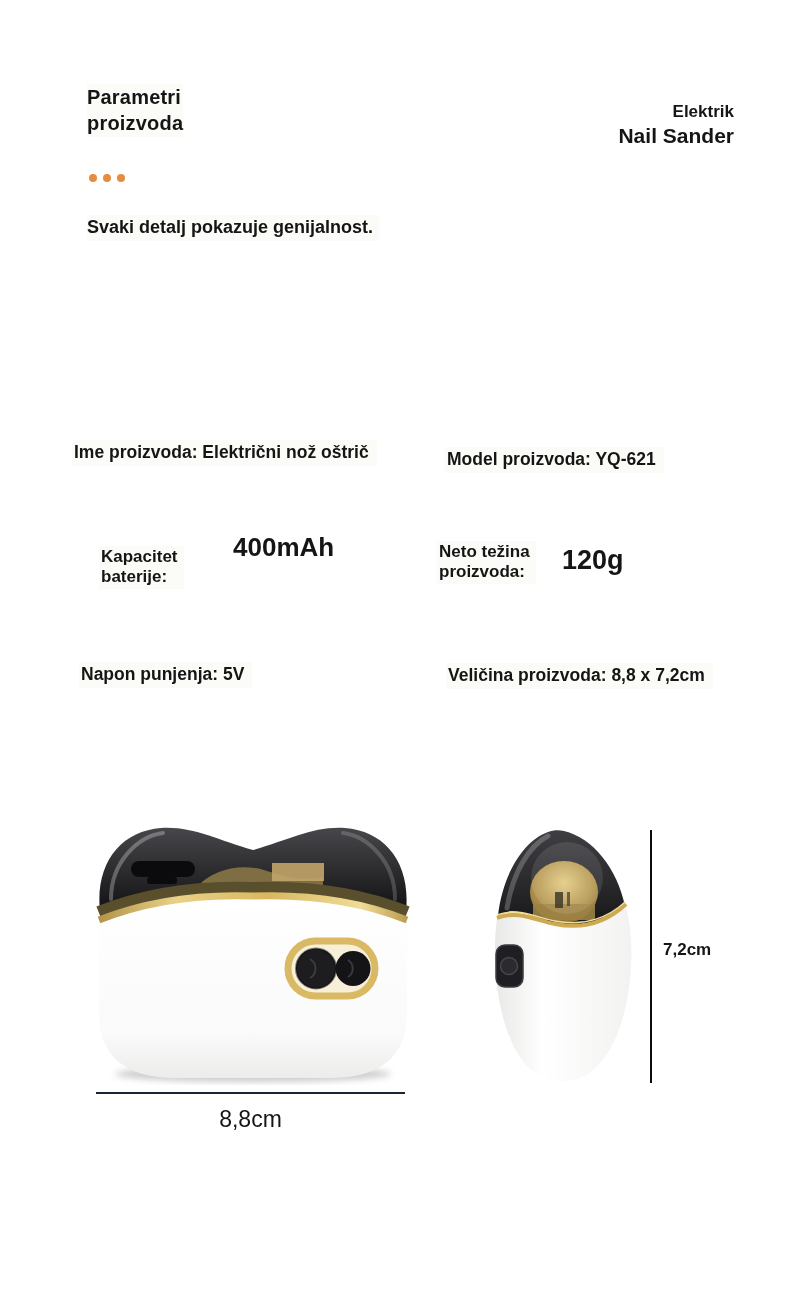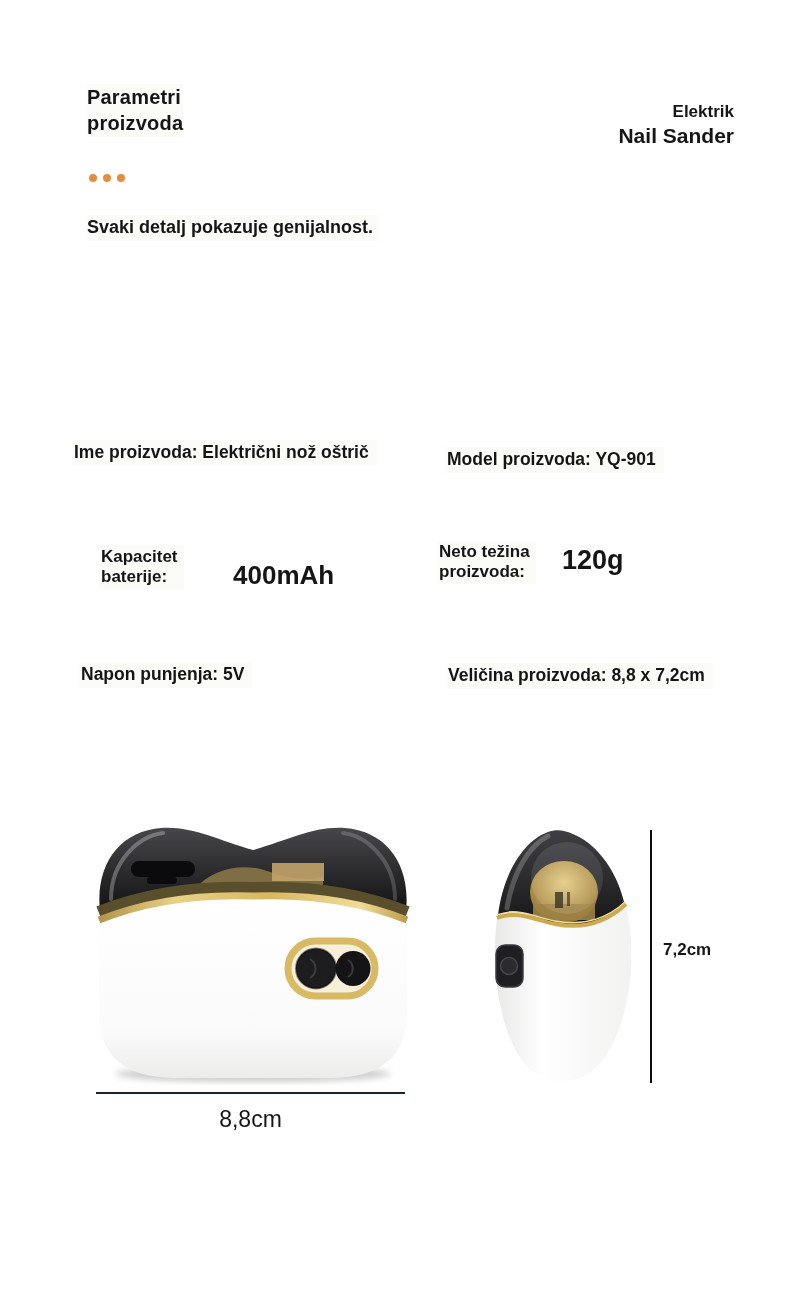--- a/index.html
+++ b/index.html
@@ -21,21 +21,21 @@
   .brand-top{font-size:17px;font-weight:700;line-height:1.1;}
   .brand-bottom{font-size:21px;font-weight:700;line-height:1.15;margin-top:2px;}
   .dots{left:89px;top:174px;display:flex;gap:6px;}
   .dot{width:8px;height:8px;border-radius:50%;background:var(--accent-orange);}
   .tagline{left:87px;top:215px;font-size:18px;font-weight:700;padding:2px 6px 3px 0;}
   .spec{font-weight:700;font-size:17.5px;padding:2px 8px 3px 2px;}
   .spec-name{left:72px;top:440px;}
   .spec-model{left:445px;top:447px;}
   .spec-label{font-weight:700;font-size:17px;line-height:1.18;padding:1px 6px 2px 2px;}
   .battery-label{left:99px;top:546px;}
-  .battery-value{left:233px;top:560px;font-size:26px;font-weight:700;}
+  .battery-value{left:233px;top:532px;font-size:26px;font-weight:700;}
   .weight-label{left:437px;top:541px;}
   .weight-value{left:562px;top:545px;font-size:27px;font-weight:700;}
   .spec-voltage{left:79px;top:662px;}
   .spec-size{left:446px;top:663px;}
   .front-img{left:95px;top:823px;}
   .side-img{left:493px;top:826px;}
   .vline{left:650px;top:830px;width:2px;height:253px;background:#0c0c0c;}
   .hline{left:96px;top:1092px;width:309px;height:2px;background:var(--dim-line);}
   .dim-h{left:663px;top:940px;font-size:17px;font-weight:700;}
   .dim-w{left:96px;top:1106px;width:309px;text-align:center;font-size:23px;font-weight:400;}
@@ -55,21 +55,21 @@
 
   <div class="abs dots">
     <span class="dot"></span>
     <span class="dot"></span>
     <span class="dot"></span>
   </div>
 
   <div class="abs spec spec-name softbox">Ime proizvoda: Električni nož oštrič</div>
 
   <div class="abs tagline softbox">Svaki detalj pokazuje genijalnost.</div>
-  <div class="abs spec spec-model softbox">Model proizvoda: YQ-901</div>
+  <div class="abs spec spec-model softbox">Model proizvoda: YQ-621</div>
 
   <div class="abs spec-label battery-label pre softbox">Kapacitet
 baterije:</div>
   <div class="abs battery-value">400mAh</div>
 
   <div class="abs spec-label weight-label pre softbox">Neto težina
 proizvoda:</div>
   <div class="abs weight-value">120g</div>
 
   <div class="abs spec spec-voltage softbox">Napon punjenja: 5V</div>

